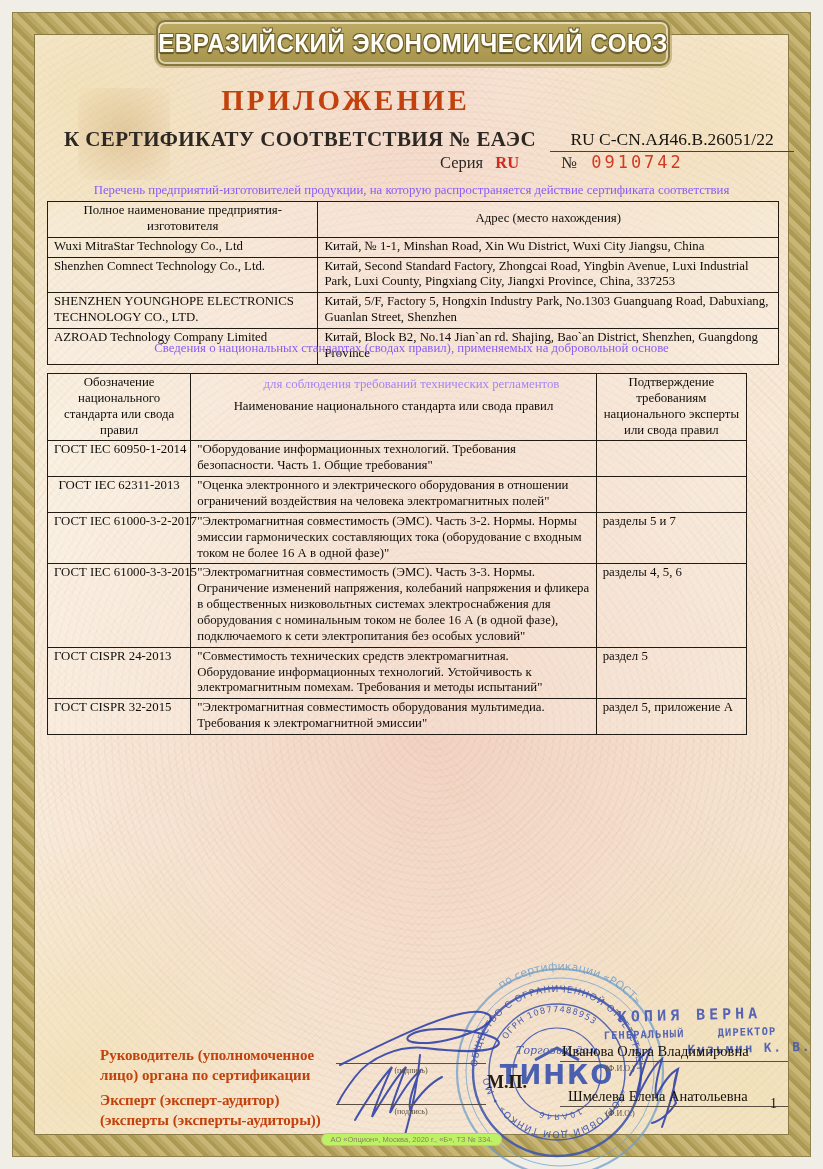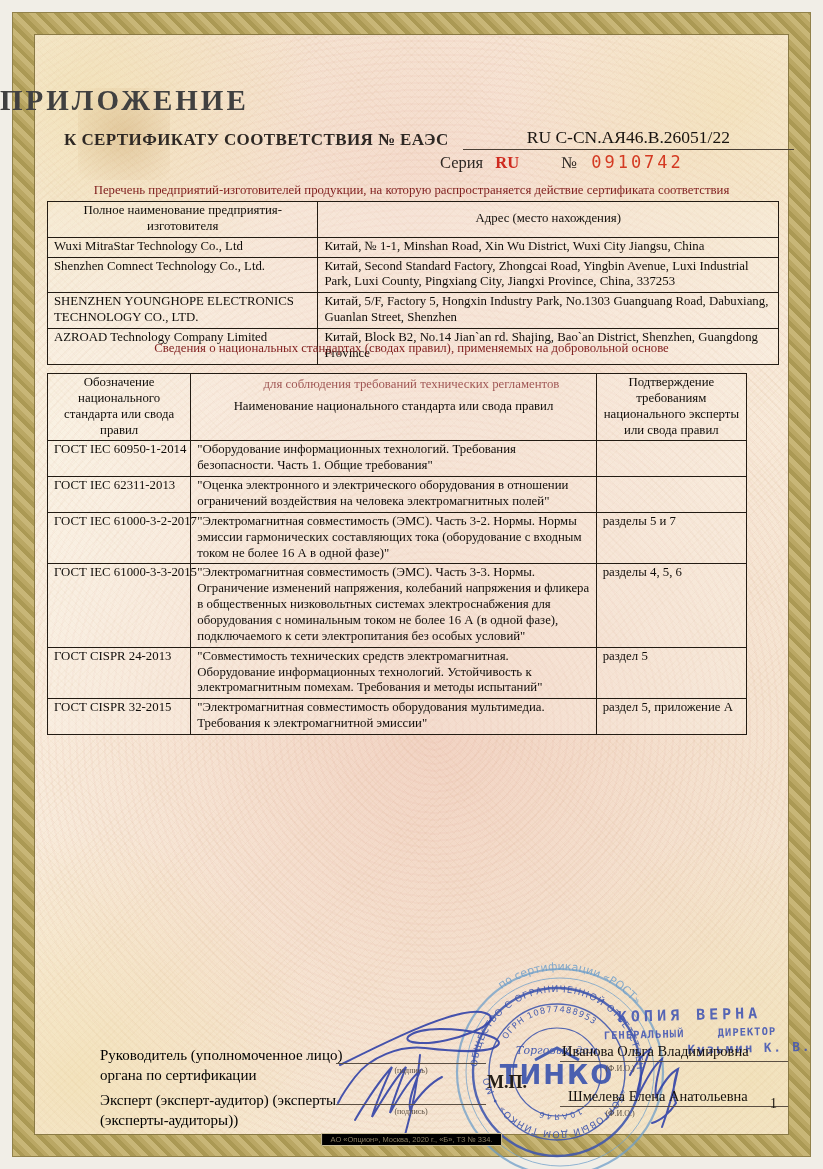--- a/index.html
+++ b/index.html
@@ -28,67 +28,70 @@
   
   .banner{position:absolute;left:156px;top:20px;width:510px;height:42px;
       background:linear-gradient(#bdab63,#a7944d);
       border:2px solid #87763e;border-radius:9px;
       box-shadow:inset 0 0 0 2px rgba(255,252,235,0.6), 0 0 0 2px rgba(176,160,96,0.6);
       display:flex;align-items:center;justify-content:center;}
   .banner span{font-family:"Liberation Sans","DejaVu Sans",sans-serif;font-weight:bold;font-size:26px;
       color:#fffef6;letter-spacing:0.5px;transform:scaleX(0.93);white-space:nowrap;
       text-shadow:-1px -1px 0 #6e6030,1px -1px 0 #6e6030,-1px 1px 0 #6e6030,1px 1px 0 #6e6030,0 2px 1px #5d5128;}
   
-  .title{position:absolute;left:0;top:84px;width:691px;text-align:left;
-      font-size:29px;font-weight:bold;letter-spacing:3px;color:#404040;}
+  .title{position:absolute;left:0;top:84px;width:691px;text-align:center;
+      font-size:29px;font-weight:bold;letter-spacing:3px;color:#c2410c;}
   .subtitle-row{position:absolute;left:64px;top:127px;width:730px;display:flex;align-items:flex-end;}
-  .subtitle{font-size:17px;font-weight:bold;color:#2e2824;letter-spacing:0.4px;white-space:nowrap;}
+  .subtitle{font-size:21px;font-weight:bold;color:#2e2824;letter-spacing:0.4px;white-space:nowrap;}
   .cert-number{flex:1;margin-left:14px;text-align:center;font-size:17.5px;color:#17130f;
       border-bottom:1.2px solid #4a4036;padding-bottom:1px;white-space:nowrap;}
   .series-row{position:absolute;left:440px;top:152px;width:340px;font-size:16.5px;color:#2e2824;}
   .series-label{margin-right:8px;}
   .series-value{color:#cf2b20;font-weight:bold;margin-right:38px;}
   .num-sign{margin-right:10px;}
   .blank-number{font-family:"DejaVu Sans Mono","Liberation Mono",monospace;color:#d43a22;font-size:17px;letter-spacing:3px;}
   
-  .caption{position:absolute;left:40px;width:743px;text-align:center;font-size:12.8px;color:#7f1d1d;}
+  .caption{position:absolute;left:40px;width:743px;text-align:center;font-size:12.8px;color:#8b5cf6;}
   
   table{border-collapse:collapse;table-layout:fixed;font-size:12.8px;color:#100d0a;background:rgba(252,248,240,0.25);border-radius:17px;}
   td,th{border:1.6px solid #221b13;vertical-align:top;padding:1px 6px 2px 6px;line-height:1.24;font-weight:normal;text-align:left;}
   th{text-align:center;vertical-align:middle;}
   .t-manufacturers{position:absolute;left:47px;top:201px;width:732px;}
   .t-standards{position:absolute;left:47px;top:373px;width:700px;}
   
-  .sig-label{position:absolute;font-size:15px;font-weight:normal;color:#000000;line-height:1.3;}
+  .sig-label{position:absolute;font-size:15px;font-weight:bold;color:#c2410c;line-height:1.3;}
   .sig-line{position:absolute;border-bottom:1px solid #5a4f43;height:0;}
   .sig-caption{position:absolute;font-size:8px;color:#5a4f43;text-align:center;}
   .mp{position:absolute;left:487px;top:1072px;font-size:18px;font-weight:bold;color:#241d16;}
   .fio-name{position:absolute;font-size:14.5px;color:#14100c;white-space:nowrap;}
   .page-num{position:absolute;left:770px;top:1096px;font-size:14px;color:#1a1510;}
   
   .copy-stamp{position:absolute;left:565px;top:1006px;width:250px;color:#4558b4;
       font-family:"DejaVu Sans Mono","Liberation Mono",monospace;font-weight:bold;opacity:0.9;
       transform:rotate(-1.5deg);}
   .copy-stamp .l1{font-size:15px;letter-spacing:4px;text-align:center;}
   .copy-stamp .l2{font-size:10.5px;letter-spacing:1px;word-spacing:26px;text-align:center;margin-top:3px;}
   .copy-stamp .l3{font-size:12.5px;letter-spacing:2px;text-align:right;margin-top:3px;padding-right:4px;}
   .stamp-svg,.sign-svg{position:absolute;}
   
   .footer-plate{position:absolute;left:50%;top:1133px;transform:translateX(-50%);
-      background:#000000;border:1px solid #c9bd96;border-radius:1px;padding:0 9px;
+      background:#bef264;border:1px solid #c9bd96;border-radius:6px;padding:0 9px;
       font-family:"Liberation Sans","DejaVu Sans",sans-serif;font-size:7.5px;color:#8a7f63;line-height:11px;white-space:nowrap;}
 </style>
 </head>
 <body>
 
 <div class="page">
   <div class="inner"></div>
   <div class="frame"></div>
   <div class="wm-blob"></div>
 
+  <div class="banner">
+    <span>ЕВРАЗИЙСКИЙ ЭКОНОМИЧЕСКИЙ СОЮЗ</span>
+  </div>
 
   <div class="title">ПРИЛОЖЕНИЕ</div>
 
   <div class="subtitle-row">
     <span class="subtitle">К СЕРТИФИКАТУ СООТВЕТСТВИЯ № ЕАЭС</span>
     <span class="cert-number">RU C-CN.АЯ46.B.26051/22</span>
   </div>
 
   <div class="series-row">
     <span class="series-label">Серия</span>
@@ -142,21 +145,21 @@
       <th>Обозначение национального стандарта или свода правил</th>
       <th>Наименование национального стандарта или свода правил</th>
       <th>Подтверждение требованиям национального эксперты или свода правил</th>
     </tr>
     <tr>
       <td style="white-space:nowrap;">ГОСТ IEC 60950-1-2014</td>
       <td>"Оборудование информационных технологий. Требования безопасности. Часть 1. Общие требования"</td>
       <td></td>
     </tr>
     <tr>
-      <td style="white-space:nowrap;">ГОСТ IEC 62311-2013</td>
+      <td style="white-space:nowrap;text-align:center;">ГОСТ IEC 62311-2013</td>
       <td>"Оценка электронного и электрического оборудования в отношении ограничений воздействия на человека электромагнитных полей"</td>
       <td></td>
     </tr>
     <tr>
       <td style="white-space:nowrap;">ГОСТ IEC 61000-3-2-2017</td>
       <td>"Электромагнитная совместимость (ЭМС). Часть 3-2. Нормы. Нормы эмиссии гармонических составляющих тока (оборудование с входным током не более 16 А в одной фазе)"</td>
       <td>разделы 5 и 7</td>
     </tr>
     <tr>
       <td style="white-space:nowrap;">ГОСТ IEC 61000-3-3-2015</td>

